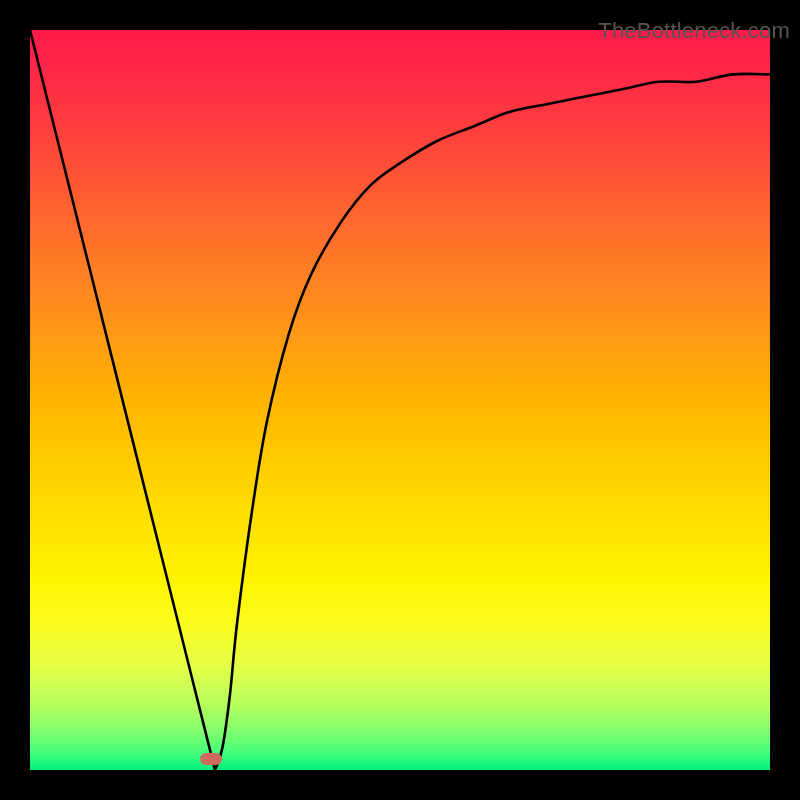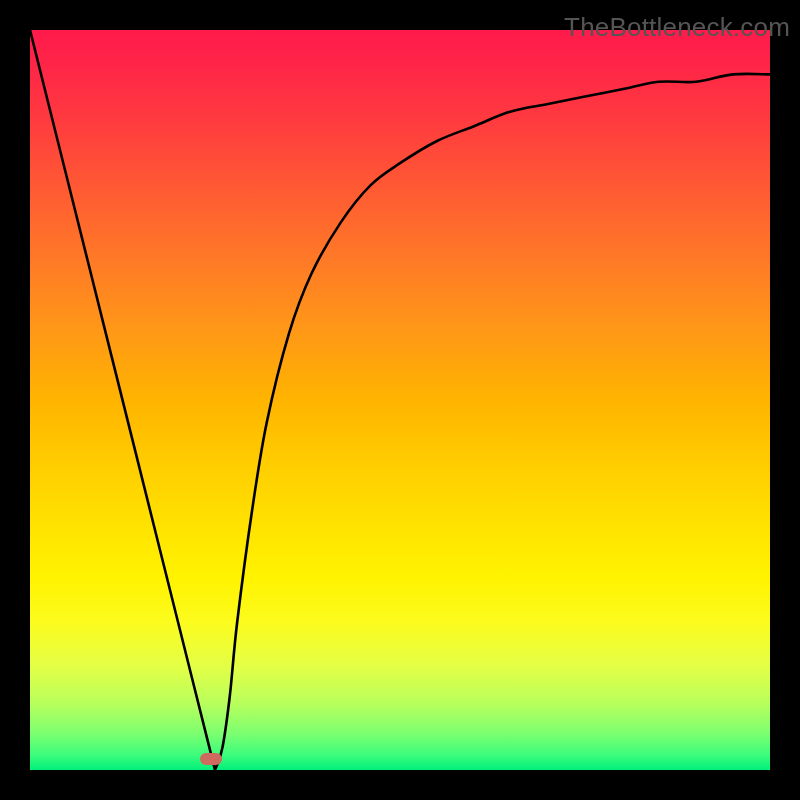--- a/index.html
+++ b/index.html
@@ -12,24 +12,24 @@
     font-family: Arial, Helvetica, sans-serif;
   }
   .outer {
     position: relative;
     width: 800px;
     height: 800px;
     background: #000;
   }
   .watermark {
     position: absolute;
-    top: 12px;
+    top: 18px;
     right: 10px;
     color: #555;
-    font-size: 26px;
+    font-size: 22px;
     font-weight: 500;
     letter-spacing: 0.2px;
     z-index: 10;
   }
   .plot-area {
     position: absolute;
     left: 30px;
     top: 30px;
     width: 740px;
     height: 740px;

